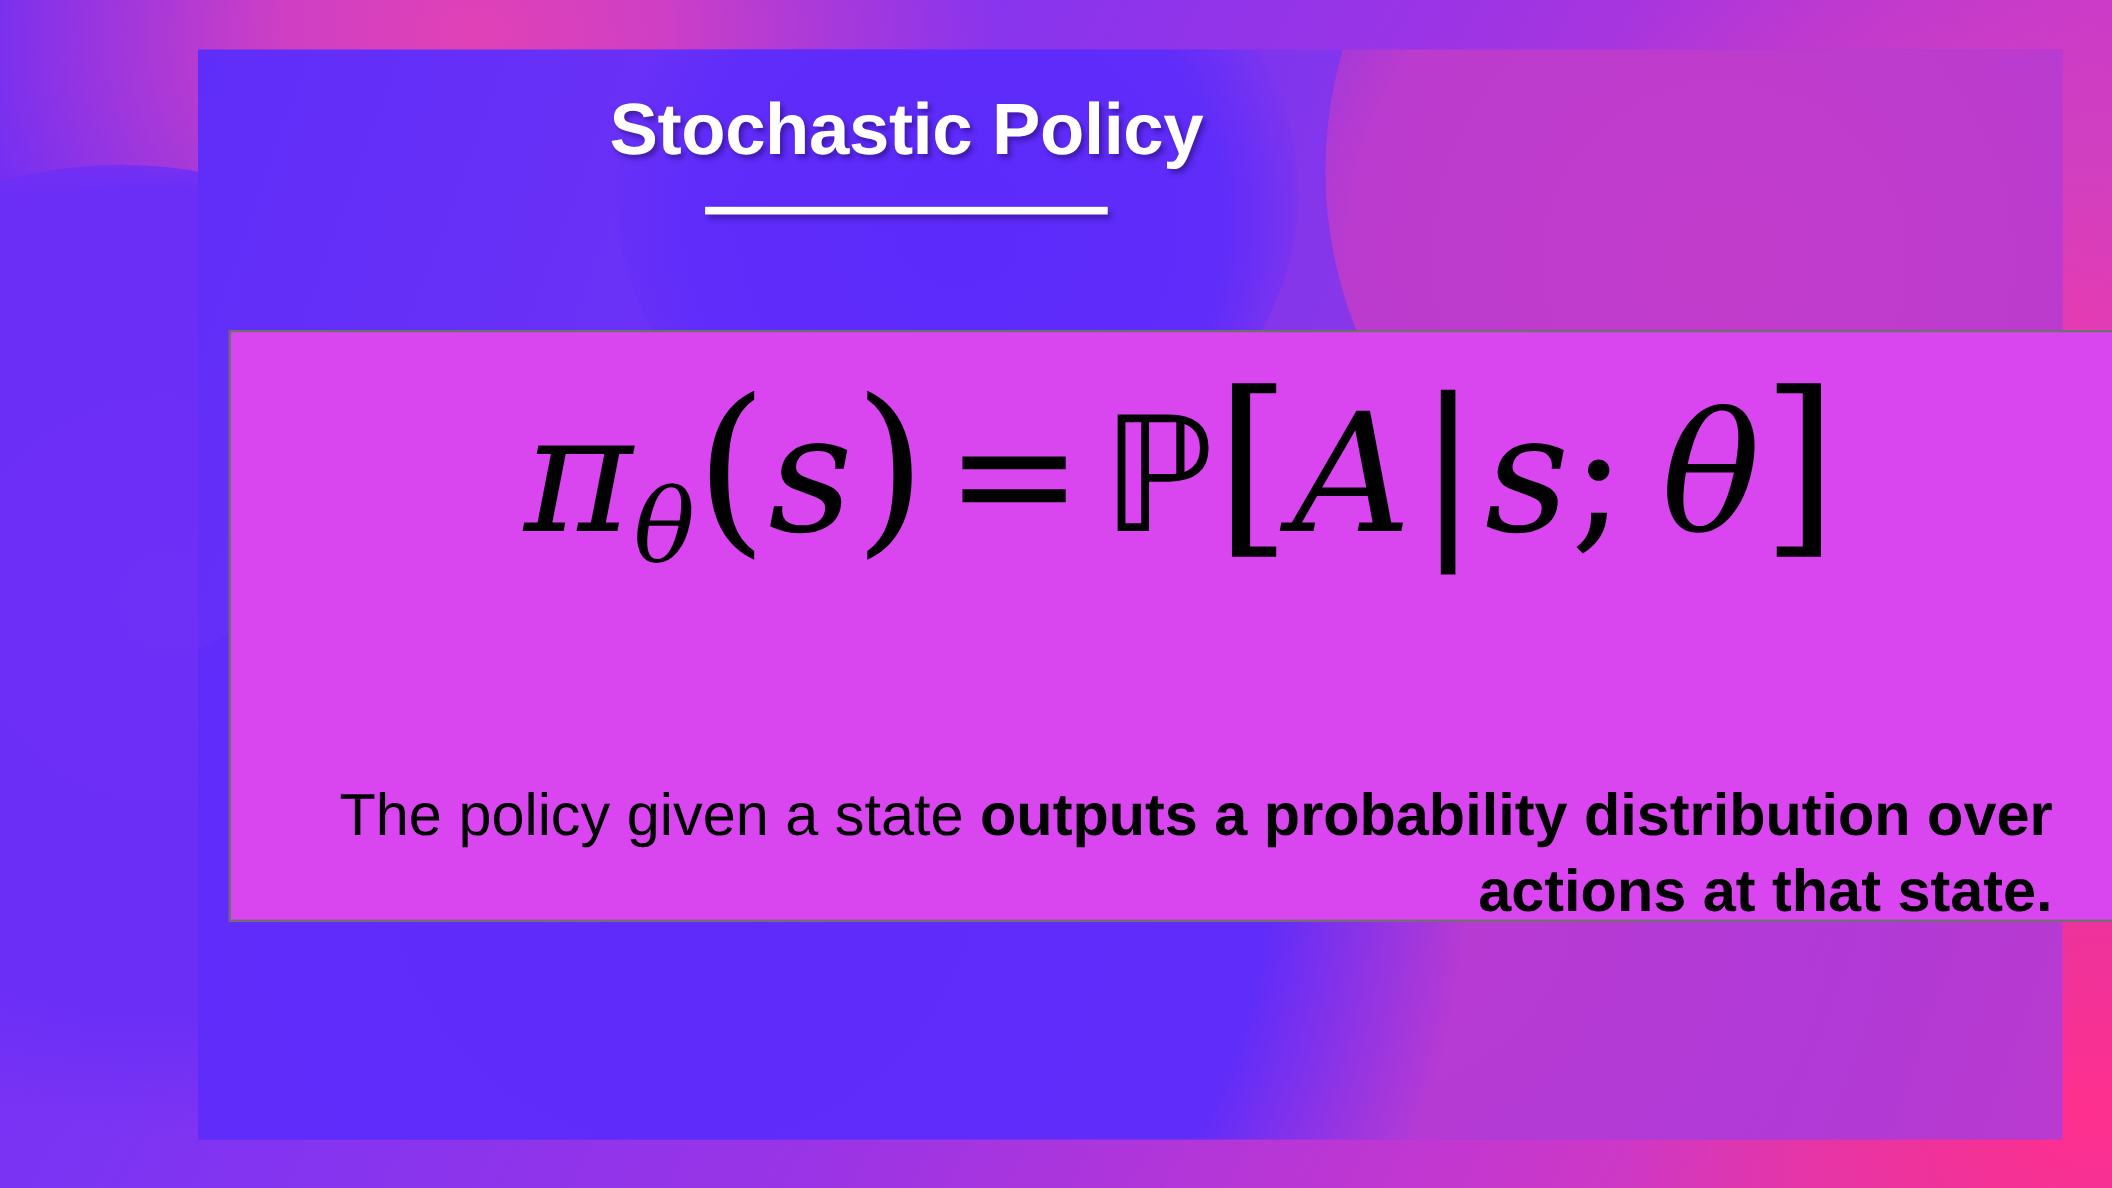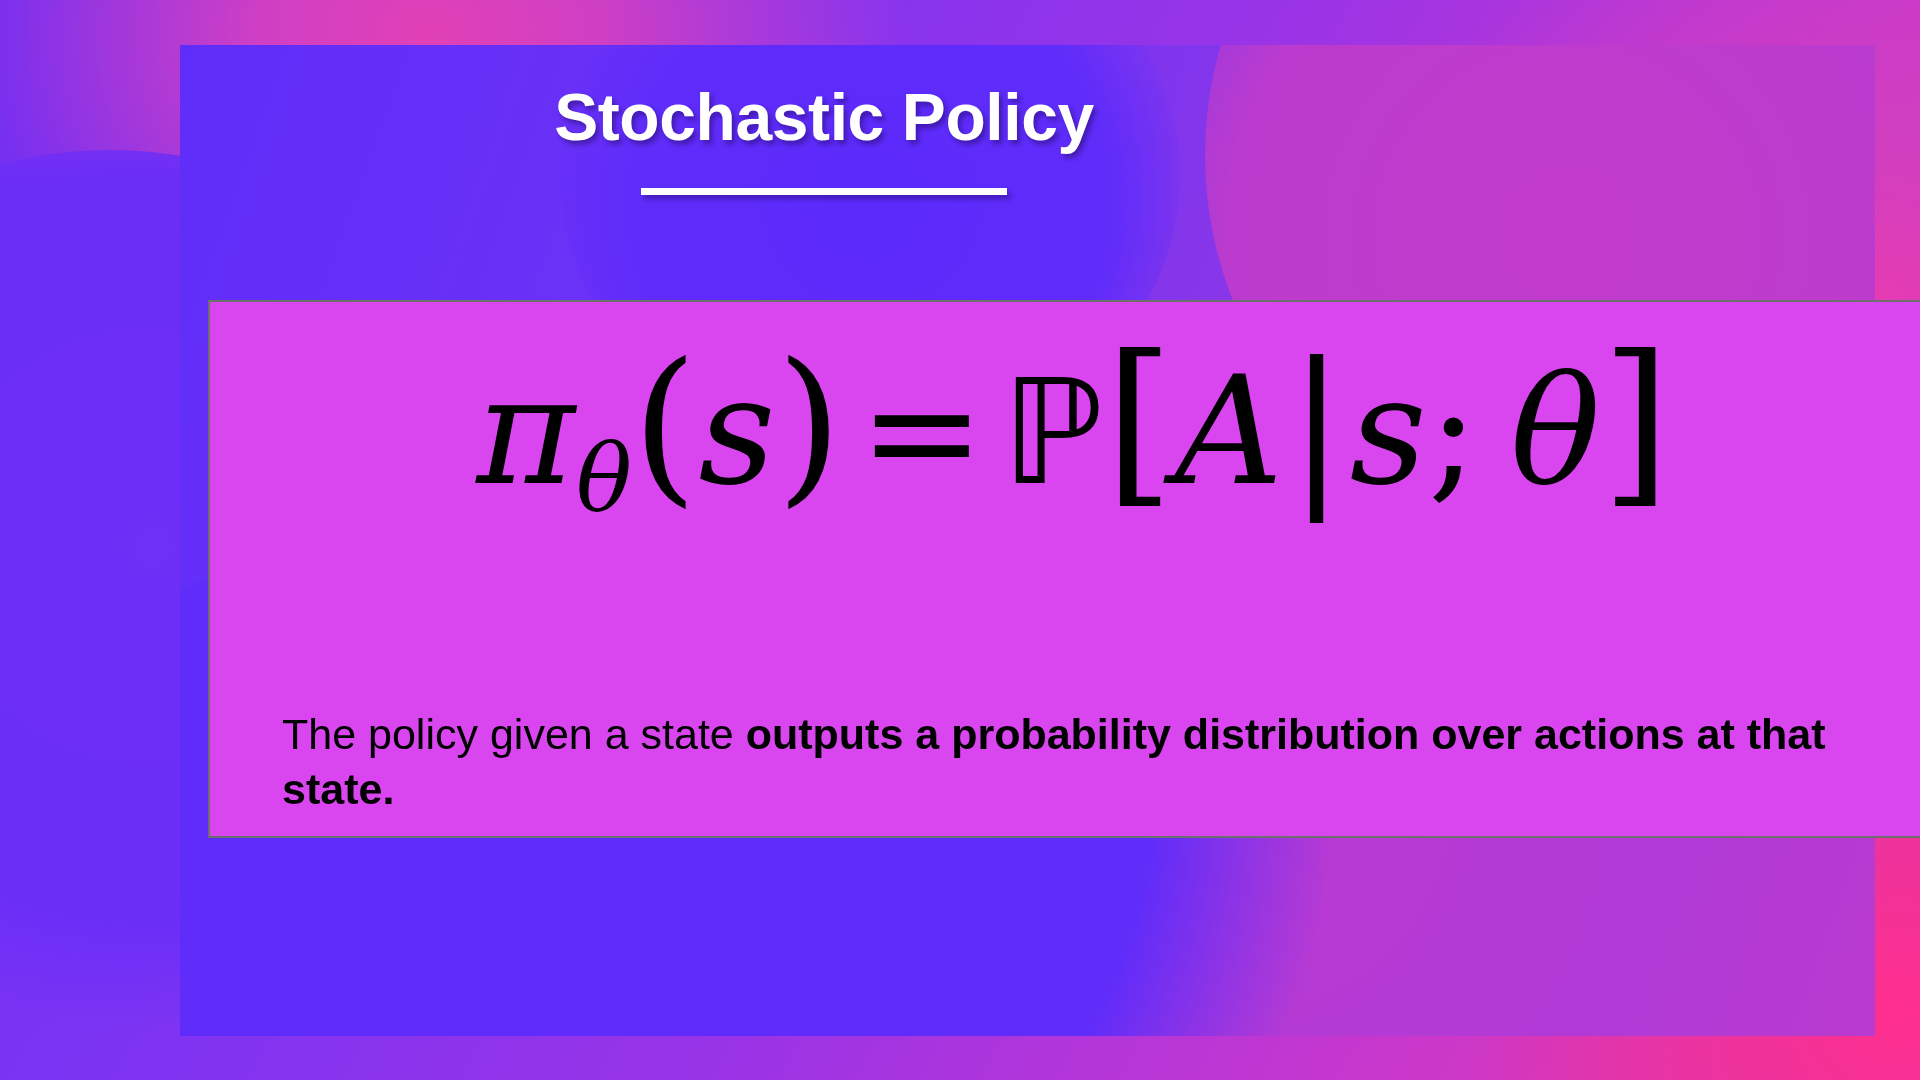--- a/index.html
+++ b/index.html
@@ -178,23 +178,23 @@
     font-size: 0.97em;
   }
   .formula .semi { font-style: normal; }
 
   
   .caption {
     position: absolute;
     left: 72px;
     right: 72px;
     top: 405px;
-    text-align: left;
+    text-align: right;
     font-family: "Liberation Sans", sans-serif;
-    font-size: 43px;
+    font-size: 54px;
     line-height: 1.28;
     color: #000000;
   }
   .caption .reg { font-weight: normal; }
   .caption .bold { font-weight: bold; }
 </style>
 </head>
 <body>
 
 <div class="slide">

